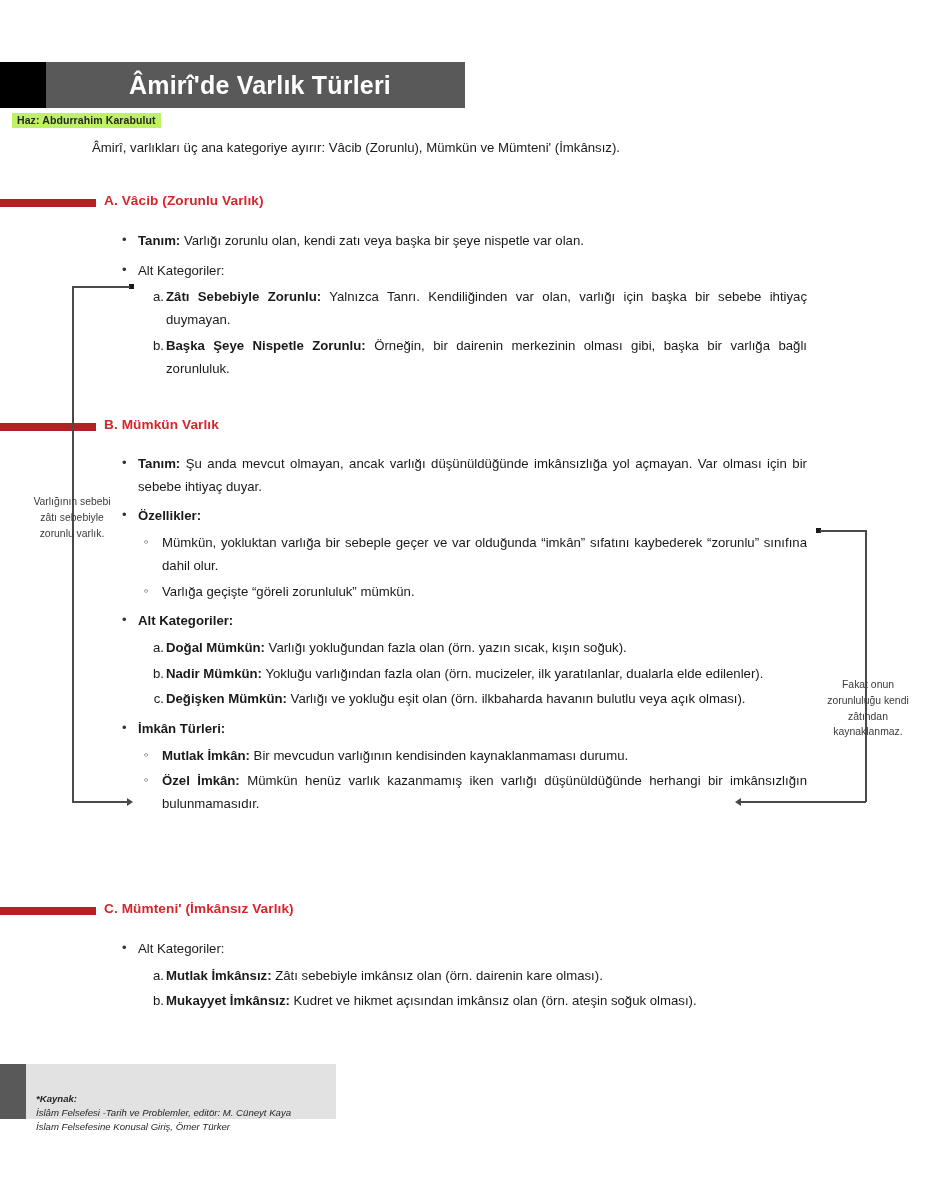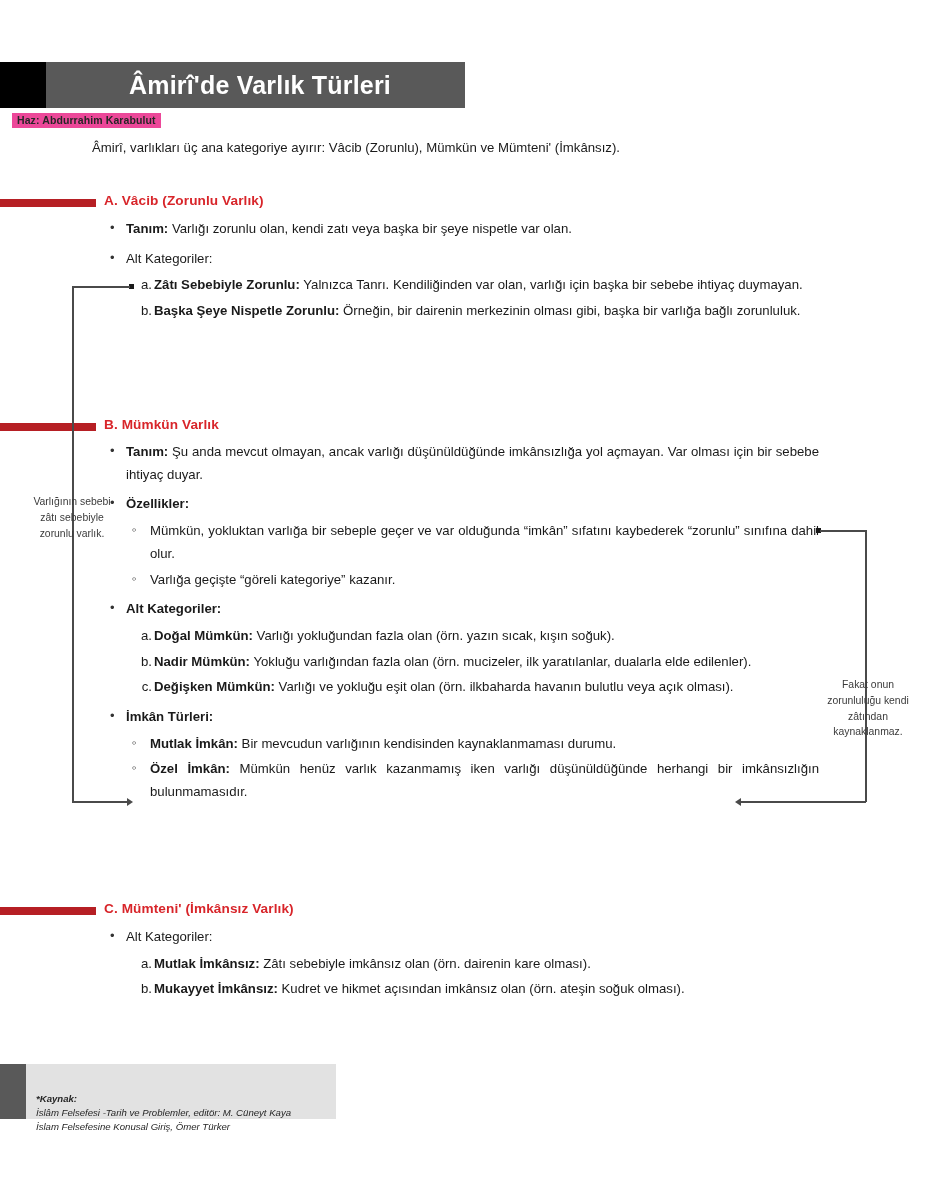--- a/index.html
+++ b/index.html
@@ -48,21 +48,21 @@
     color: #ffffff;
     font-size: 25px;
     font-weight: bold;
     letter-spacing: 0.2px;
     white-space: nowrap;
   }
   .byline {
     position: absolute;
     left: 12px;
     top: 113px;
-    background: #ec4899;
+    background: #bef264;
     color: #262626;
     font-size: 10.5px;
     font-weight: bold;
     padding: 1px 5px 2px 5px;
     letter-spacing: 0.1px;
   }
 
   
   .intro {
     position: absolute;
@@ -92,21 +92,21 @@
   }
 
   .block {
     position: absolute;
     left: 104px;
     width: 715px;
   }
 
   ul.lv1 {
     list-style: none;
-    margin: 0;
+    margin: 12px;
     padding: 0;
   }
   ul.lv1 > li {
     position: relative;
     padding-left: 22px;
     margin-bottom: 7px;
     font-size: 13.2px;
     line-height: 1.72;
     text-align: justify;
   }
@@ -254,21 +254,21 @@
 
   <div class="sec-rule" style="top:423px"></div>
   <div class="sec-title" style="top:417px">B. Mümkün Varlık</div>
 
   <div class="block" style="top:441px">
     <ul class="lv1">
       <li><span class="b">Tanım:</span><span> Şu anda mevcut olmayan, ancak varlığı düşünüldüğünde imkânsızlığa yol açmayan. Var olması için bir sebebe ihtiyaç duyar.</span></li>
       <li><span class="b">Özellikler:</span>
         <ul class="lv2">
           <li>Mümkün, yokluktan varlığa bir sebeple geçer ve var olduğunda “imkân” sıfatını kaybederek “zorunlu” sınıfına dahil olur.</li>
-          <li>Varlığa geçişte “göreli kategoriye” kazanır.</li>
+          <li>Varlığa geçişte “göreli zorunluluk” mümkün.</li>
         </ul>
       </li>
       <li><span class="b">Alt Kategoriler:</span>
         <ol class="alpha">
           <li><span class="mk">a.</span><span class="b">Doğal Mümkün:</span><span> Varlığı yokluğundan fazla olan (örn. yazın sıcak, kışın soğuk).</span></li>
           <li><span class="mk">b.</span><span class="b">Nadir Mümkün:</span><span> Yokluğu varlığından fazla olan (örn. mucizeler, ilk yaratılanlar, dualarla elde edilenler).</span></li>
           <li><span class="mk">c.</span><span class="b">Değişken Mümkün:</span><span> Varlığı ve yokluğu eşit olan (örn. ilkbaharda havanın bulutlu veya açık olması).</span></li>
         </ol>
       </li>
       <li><span class="b">İmkân Türleri:</span>

